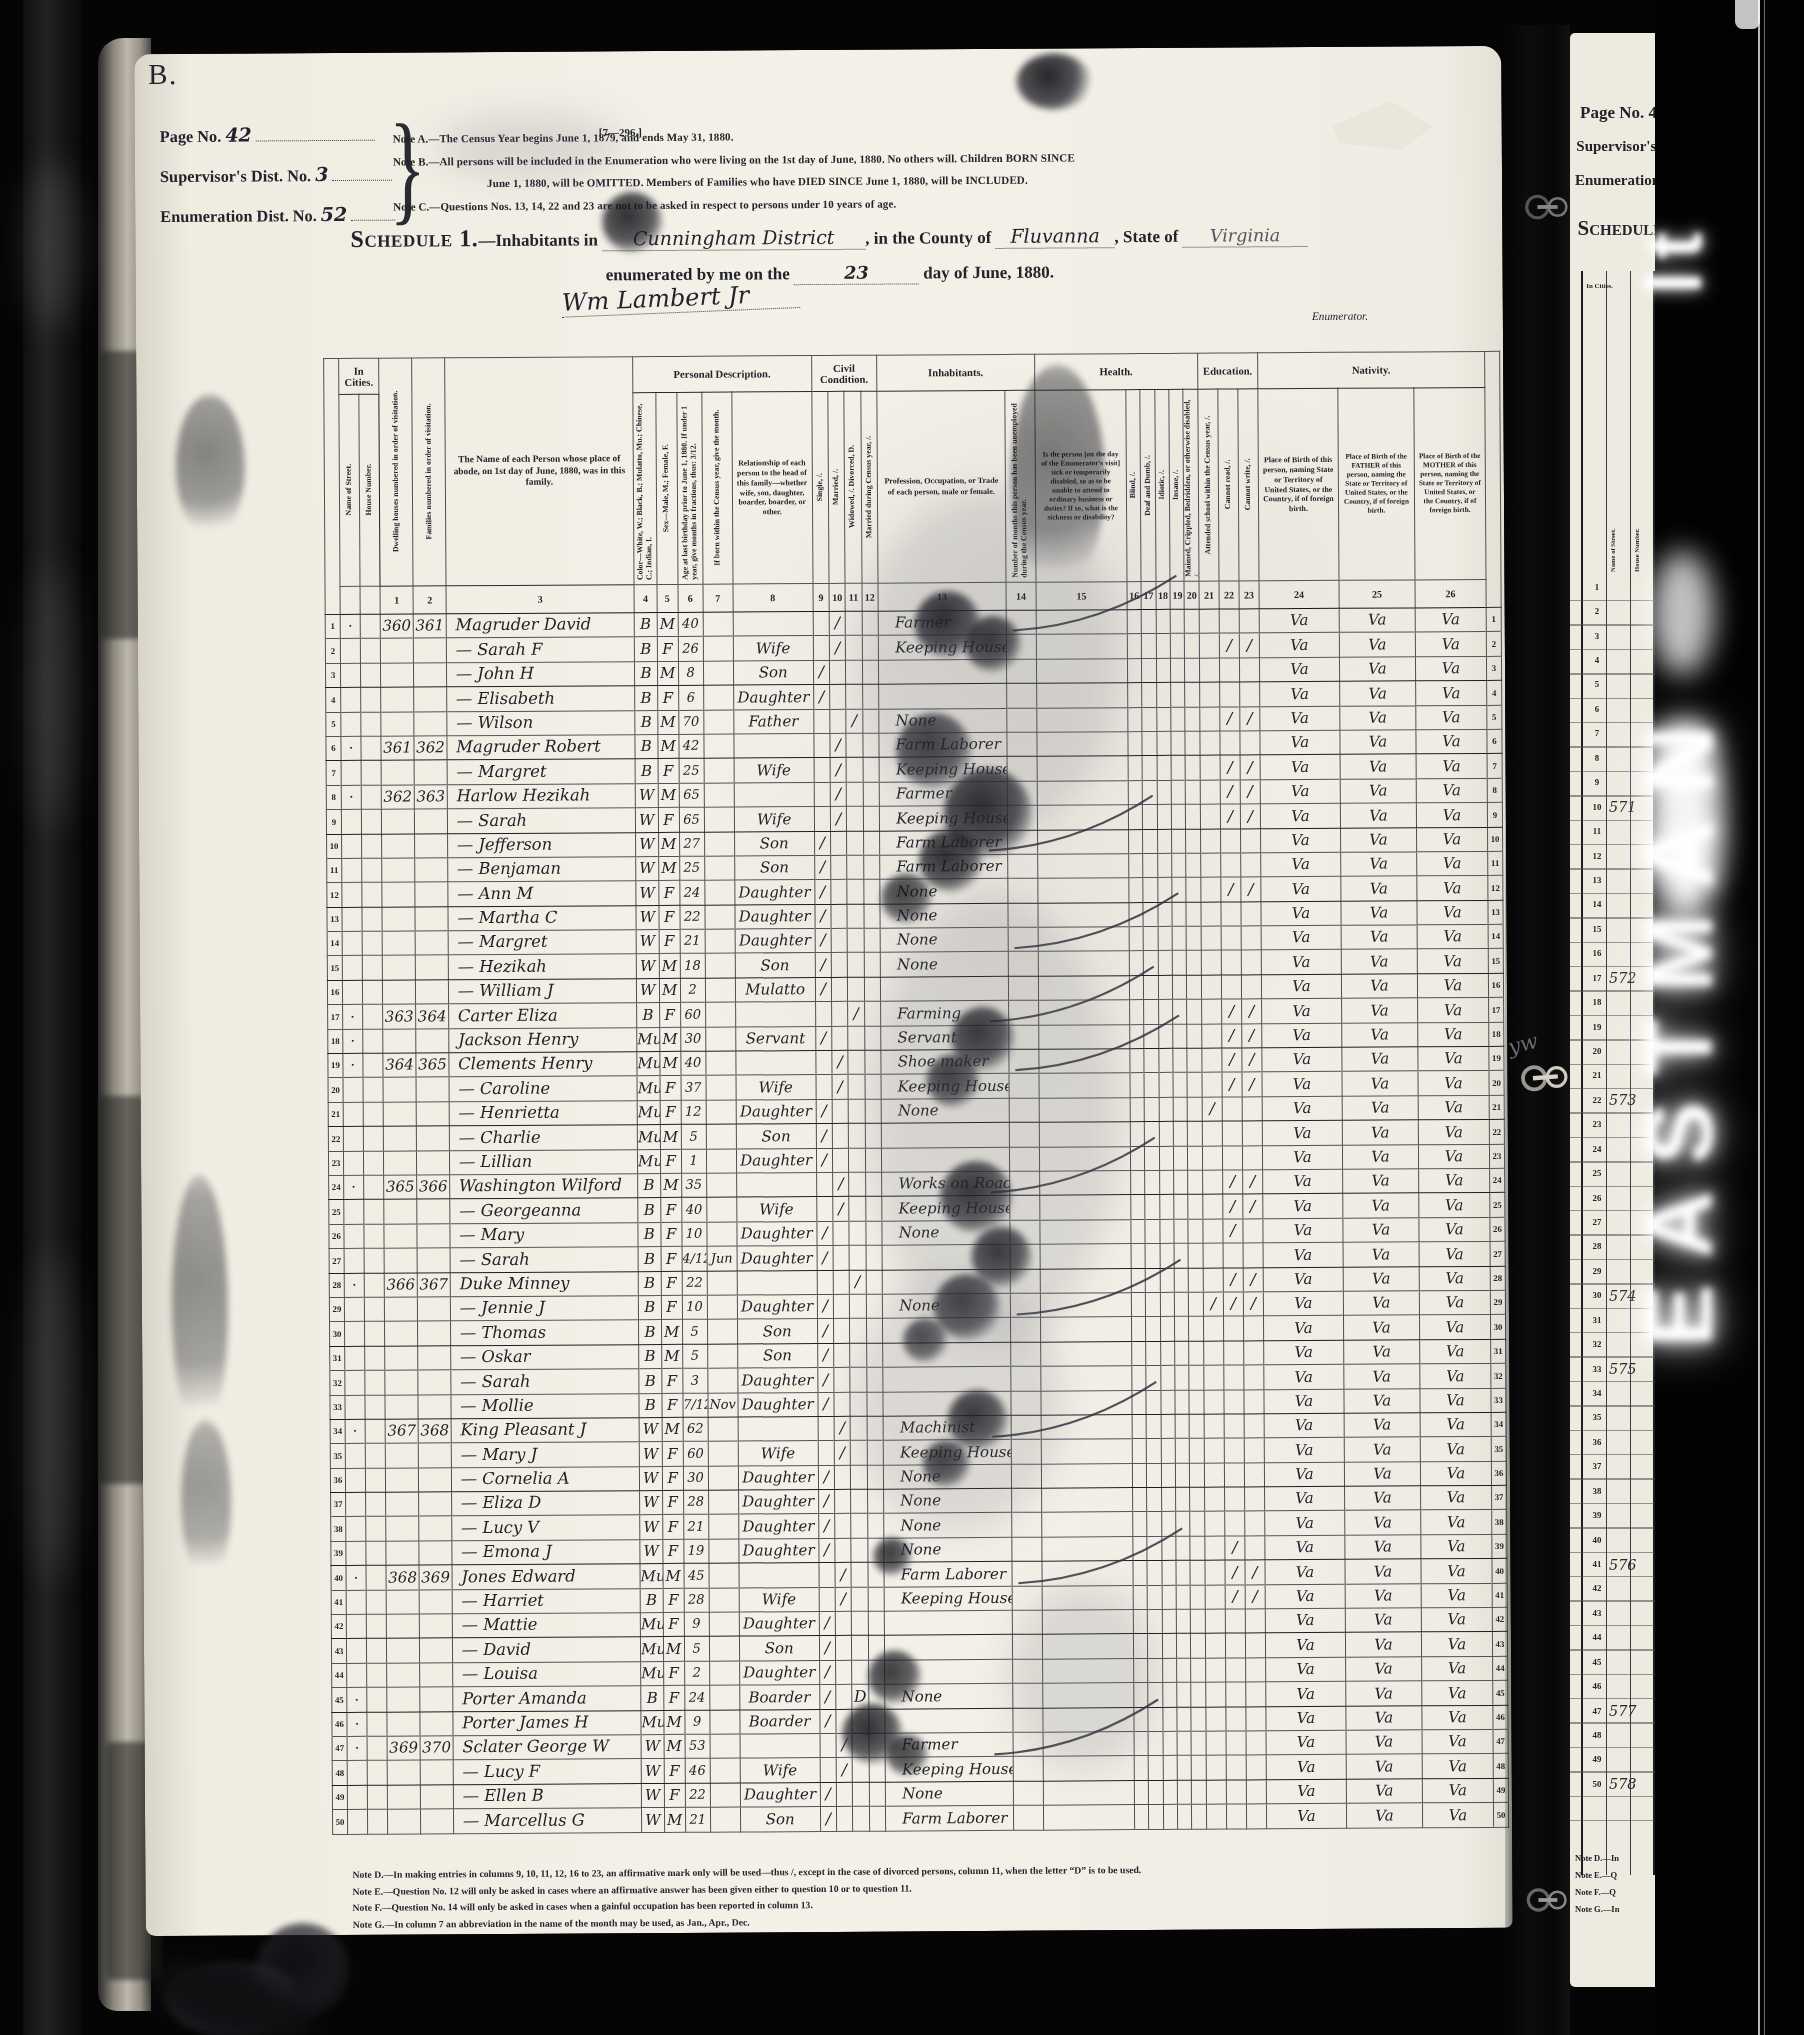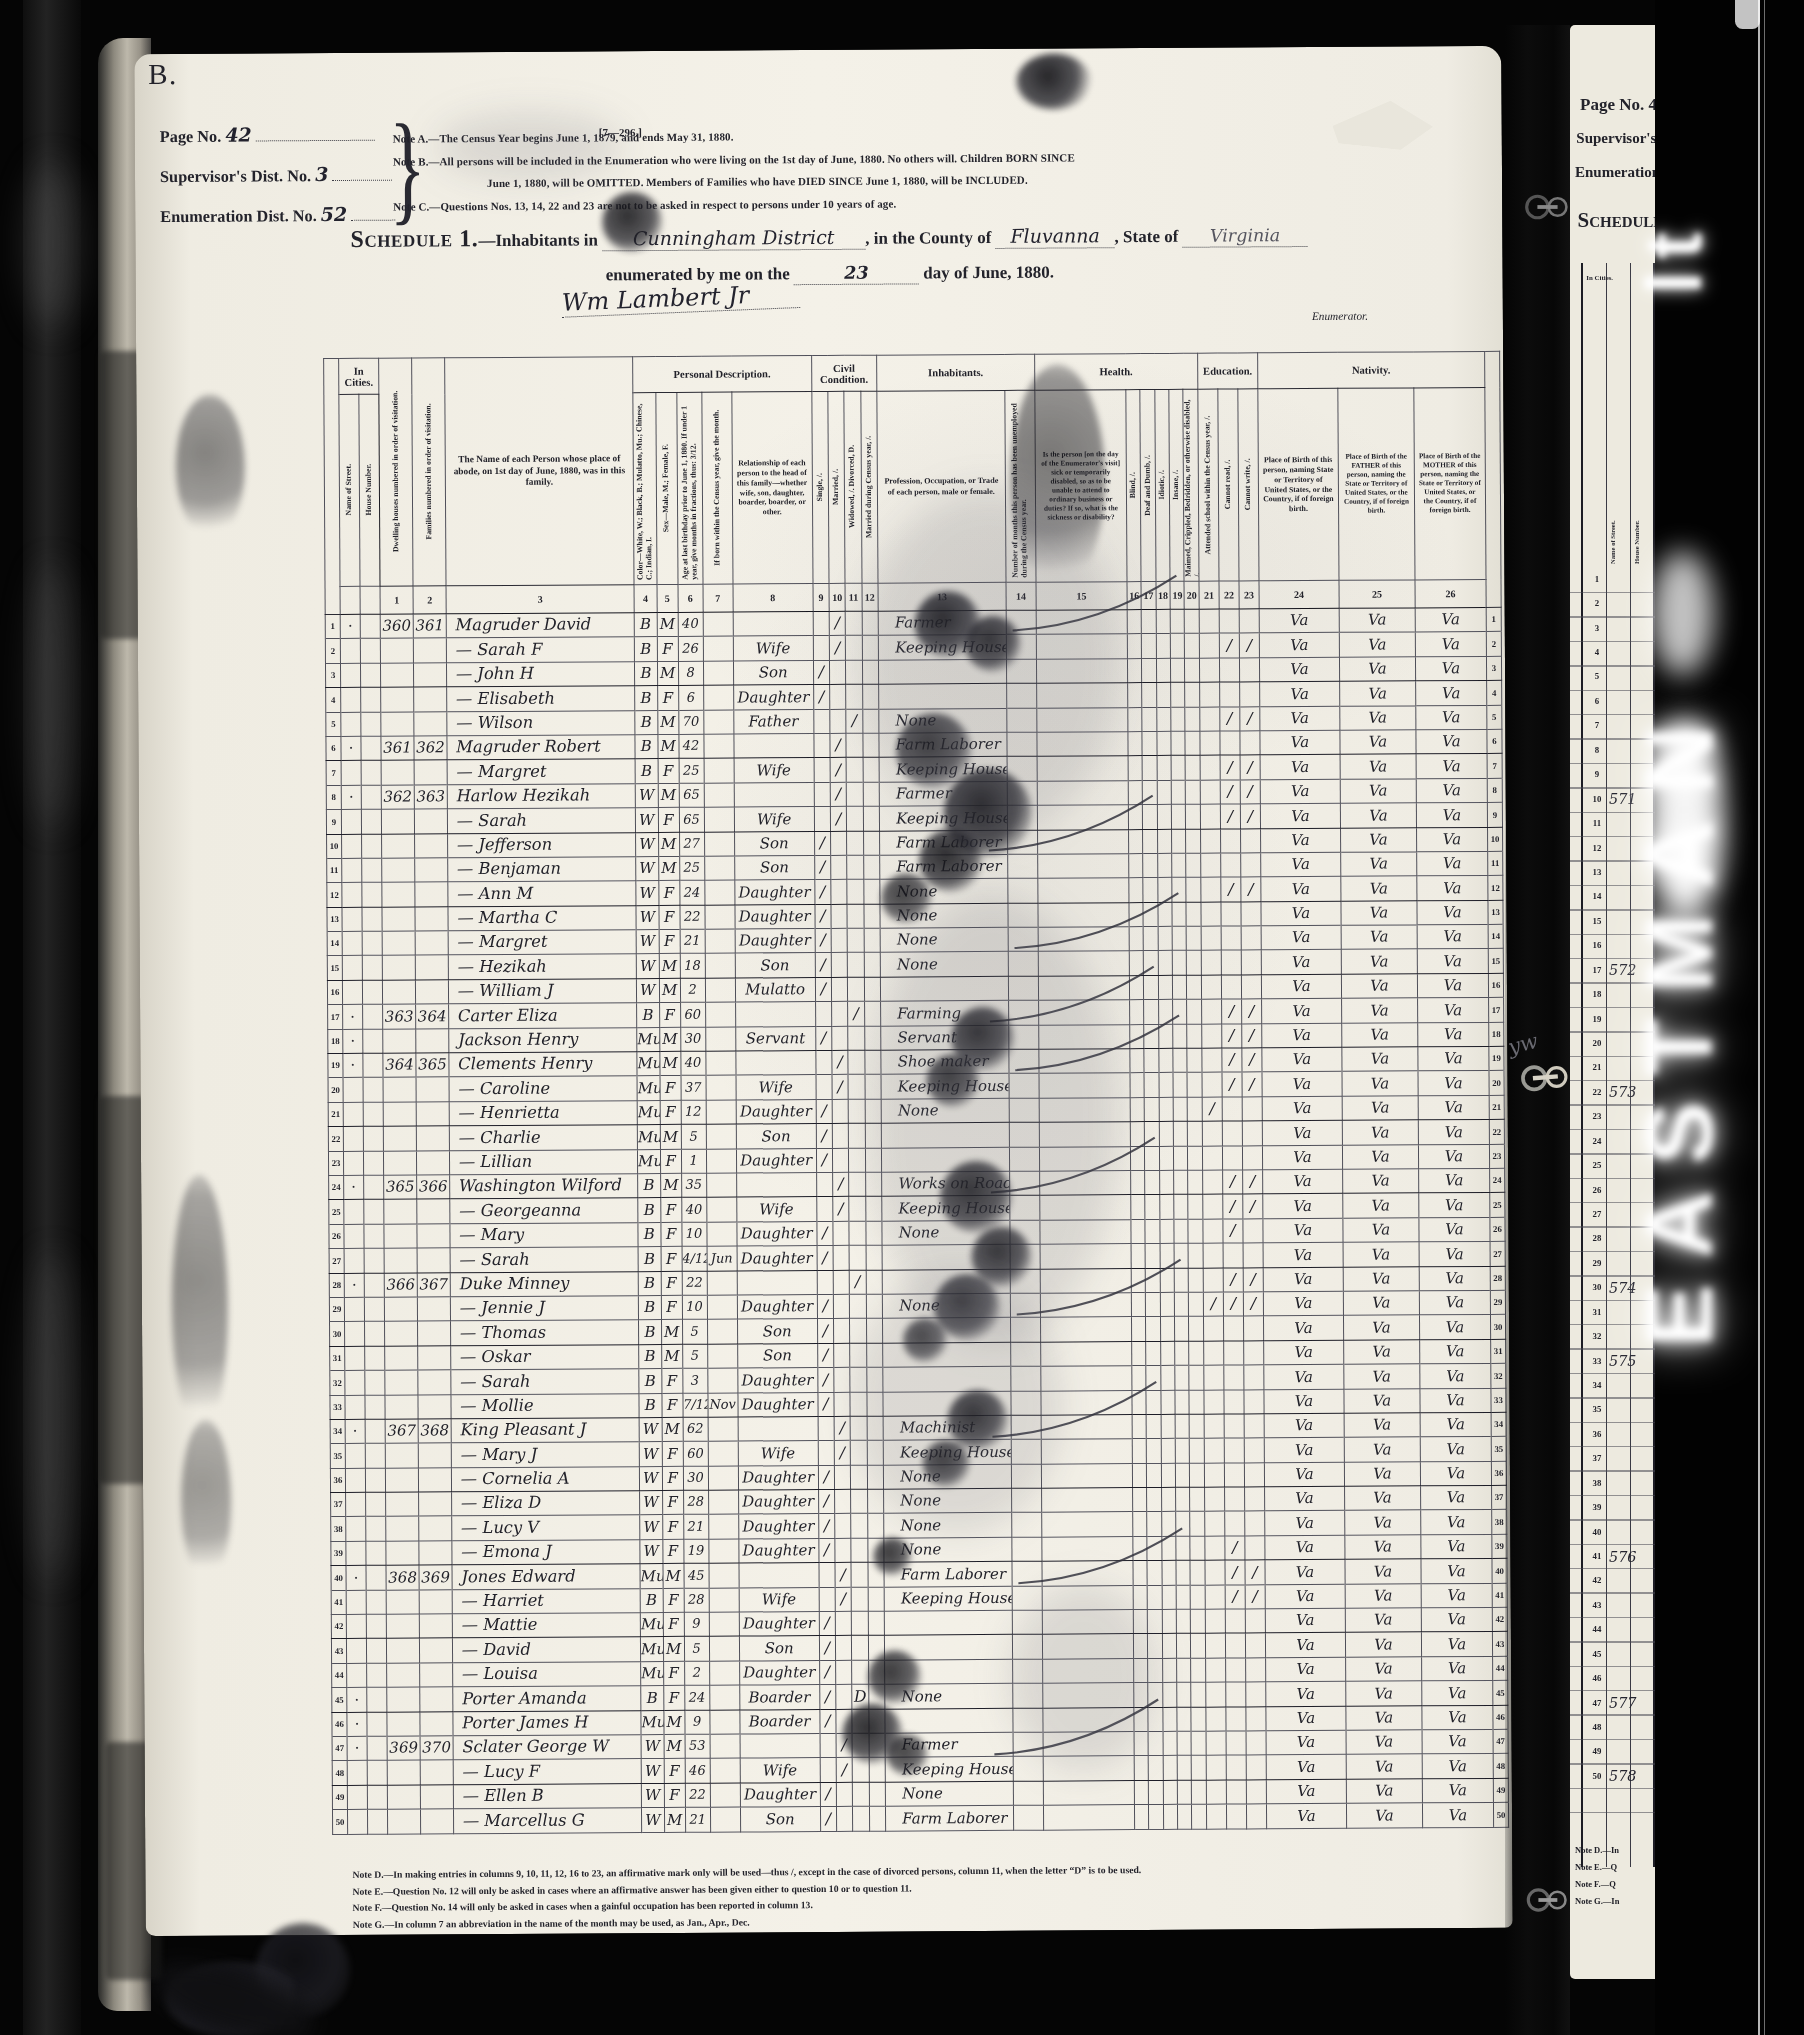--- a/index.html
+++ b/index.html
@@ -85,21 +85,21 @@
   .smudge{position:absolute;border-radius:40%;background:rgba(40,40,46,.5);filter:blur(8.8px);}
   
   .gutter{position:absolute;left:1505px;top:25px;width:65px;height:2010px;
      background:linear-gradient(90deg,rgba(5,5,5,.2),#0c0c0c 35%,#070707 75%,#111);}
   .ring{position:absolute;}
   .squiggle{position:absolute;font-family:"DejaVu Serif",serif;font-style:italic;color:#6a6a72;
      transform:rotate(-14deg);font-size:21px;}
   .torn{position:absolute;left:1333px;top:100px;width:100px;height:48px;background:#e9e6dc;
      clip-path:polygon(0 65%,55% 0,100% 45%,70% 100%,8% 100%);transform:rotate(6deg);filter:blur(0.6px);}
   
-  .page2{position:absolute;left:1570px;top:25px;width:85px;height:1954px;background:#edeadf;
+  .page2{position:absolute;left:1570px;top:33px;width:85px;height:1954px;background:#edeadf;
      border-radius:5px 0 0 5px;overflow:hidden;}
   .p2h{position:absolute;font-weight:bold;color:#23232b;white-space:nowrap;}
   .p2grid{position:absolute;left:0;top:544px;width:85px;height:1246px;
      background:repeating-linear-gradient(180deg, transparent 0 23px, rgba(70,70,80,.55) 23px 24.4px);}
   .p2vline{position:absolute;top:238px;height:1604px;background:#3a3a44;width:0.9px;}
   .p2vthick{width:2.2px;background:#1c1c24;}
   .p2n{position:absolute;left:17.5px;width:19px;font-size:8.8px;font-weight:bold;text-align:center;color:#22222a;}
   .p2d{position:absolute;left:39px;width:44px;font-size:14.4px;text-align:left;color:#23232e;
       font-family:"DejaVu Serif",serif;font-style:italic;}
   .p2notes{position:absolute;left:5px;top:1817px;font-size:8.5px;font-weight:bold;line-height:2.0;color:#202028;white-space:nowrap;}

